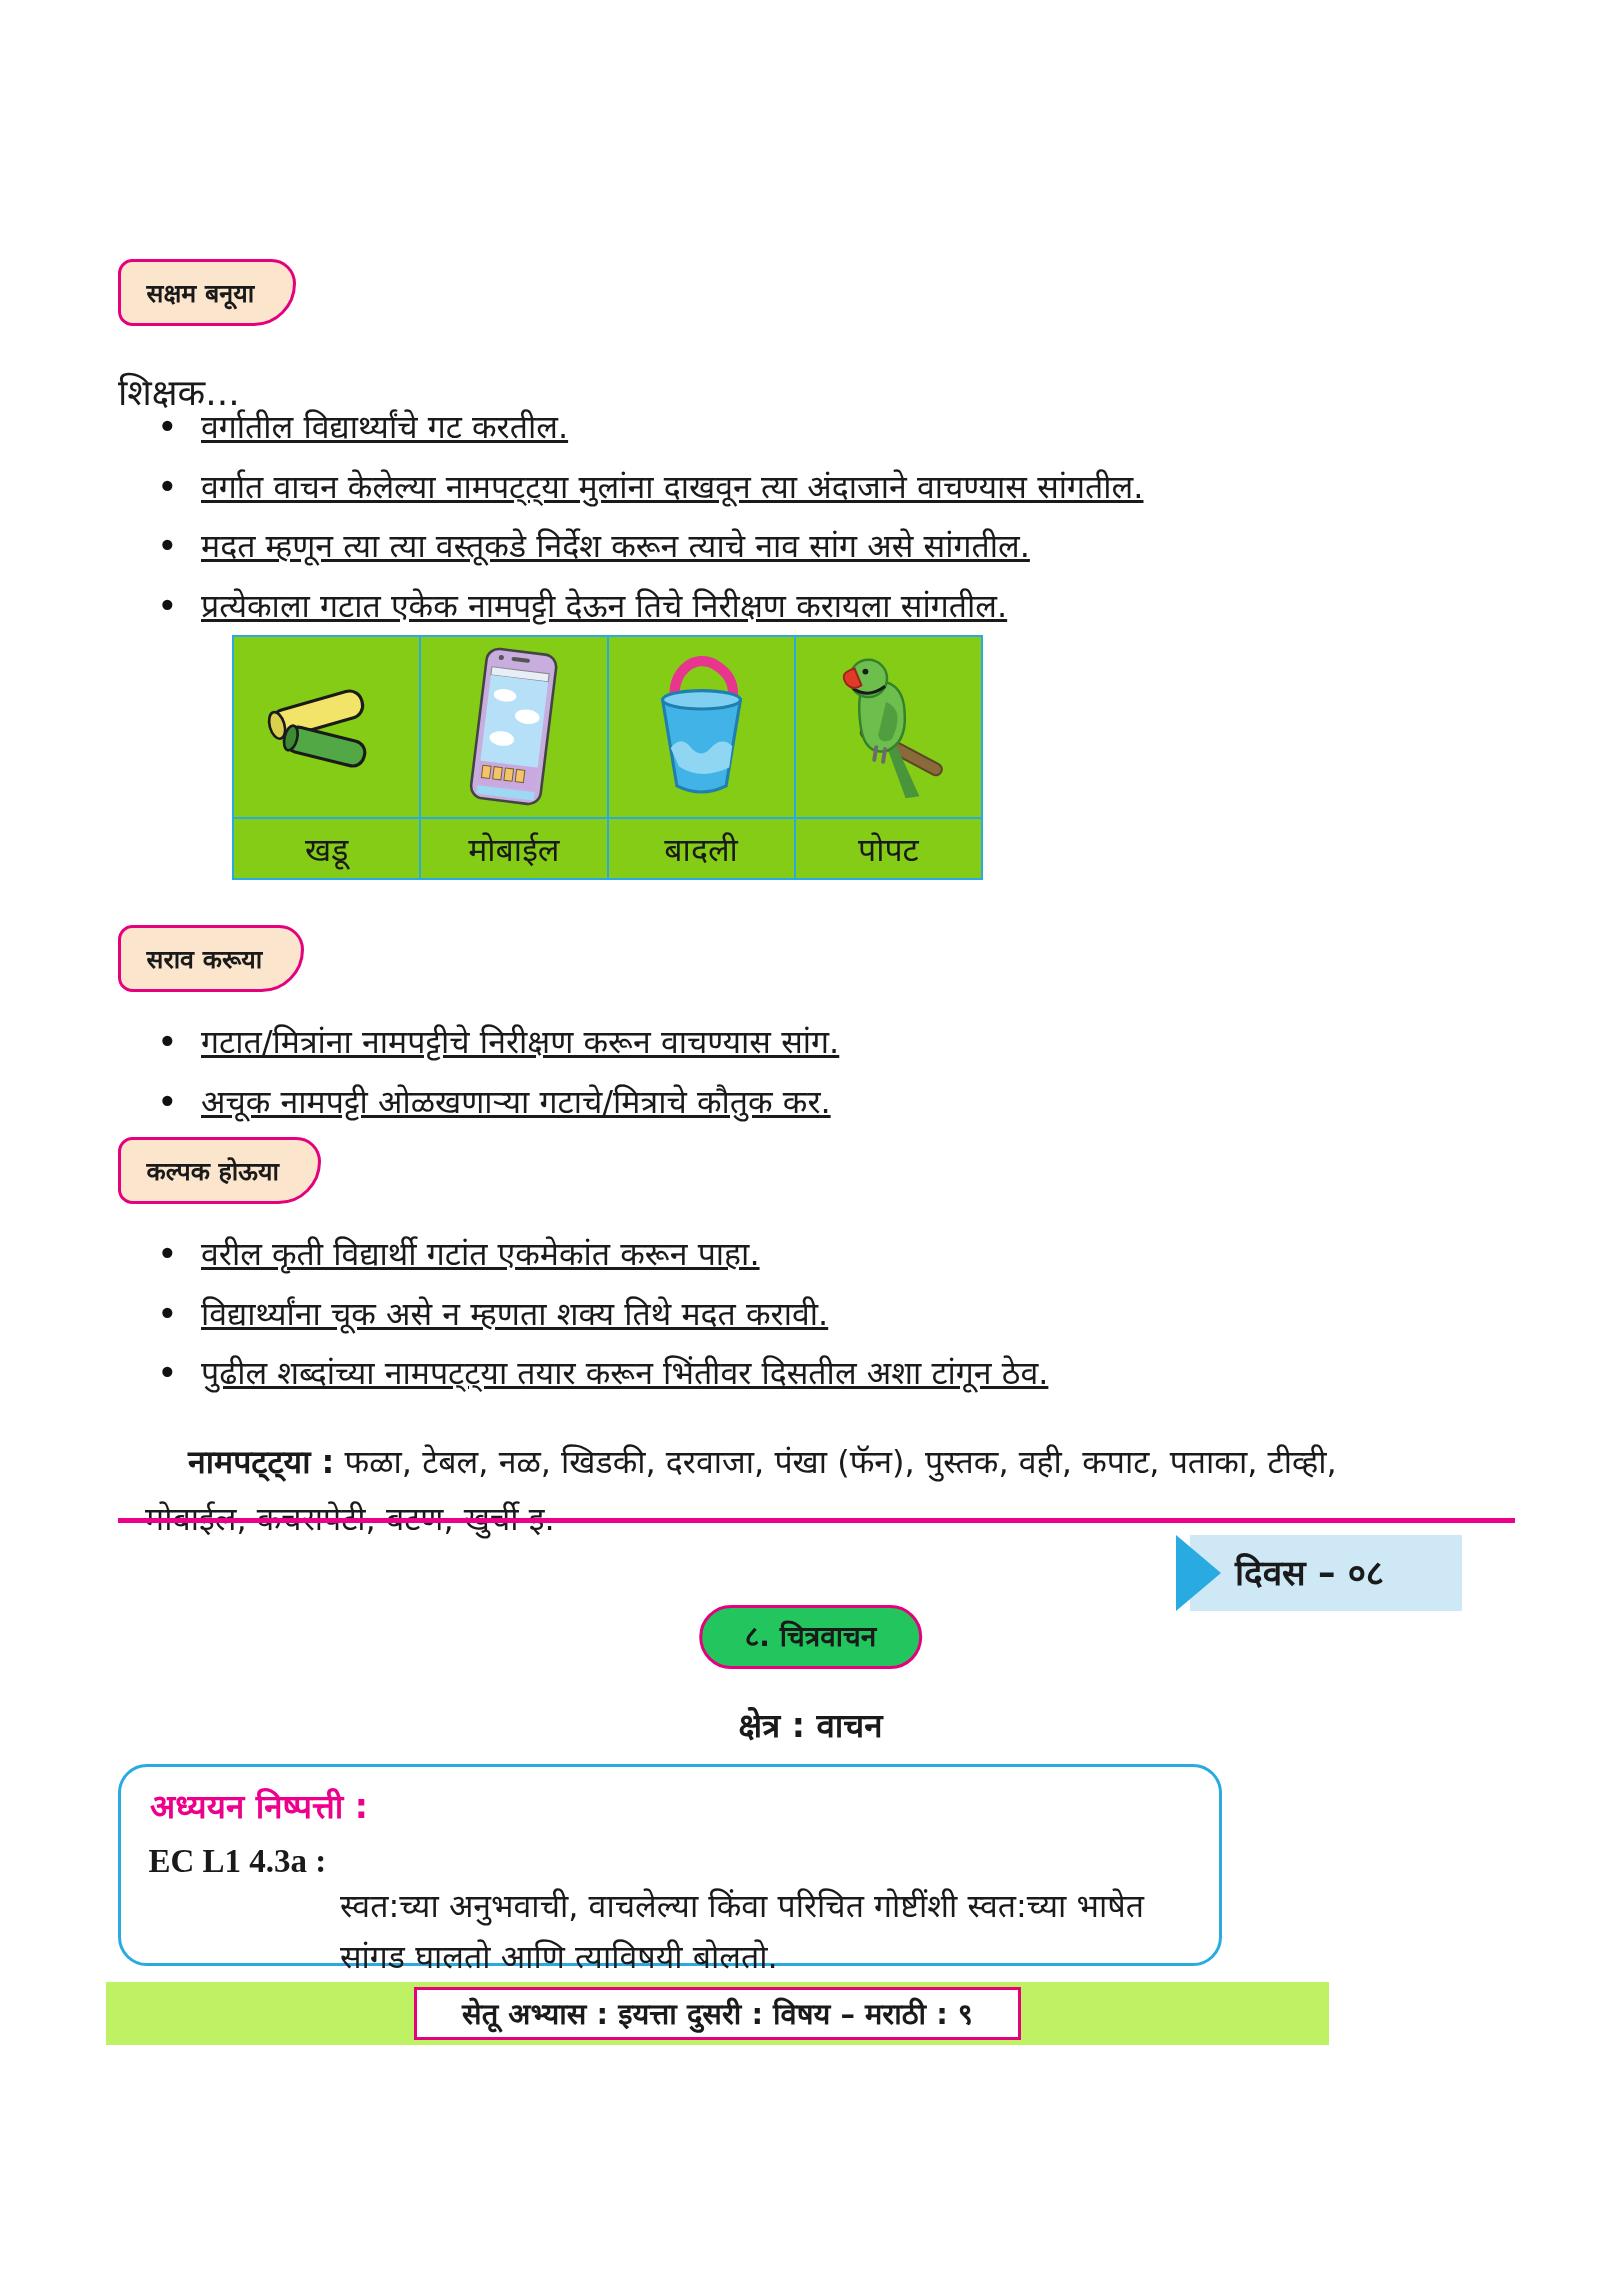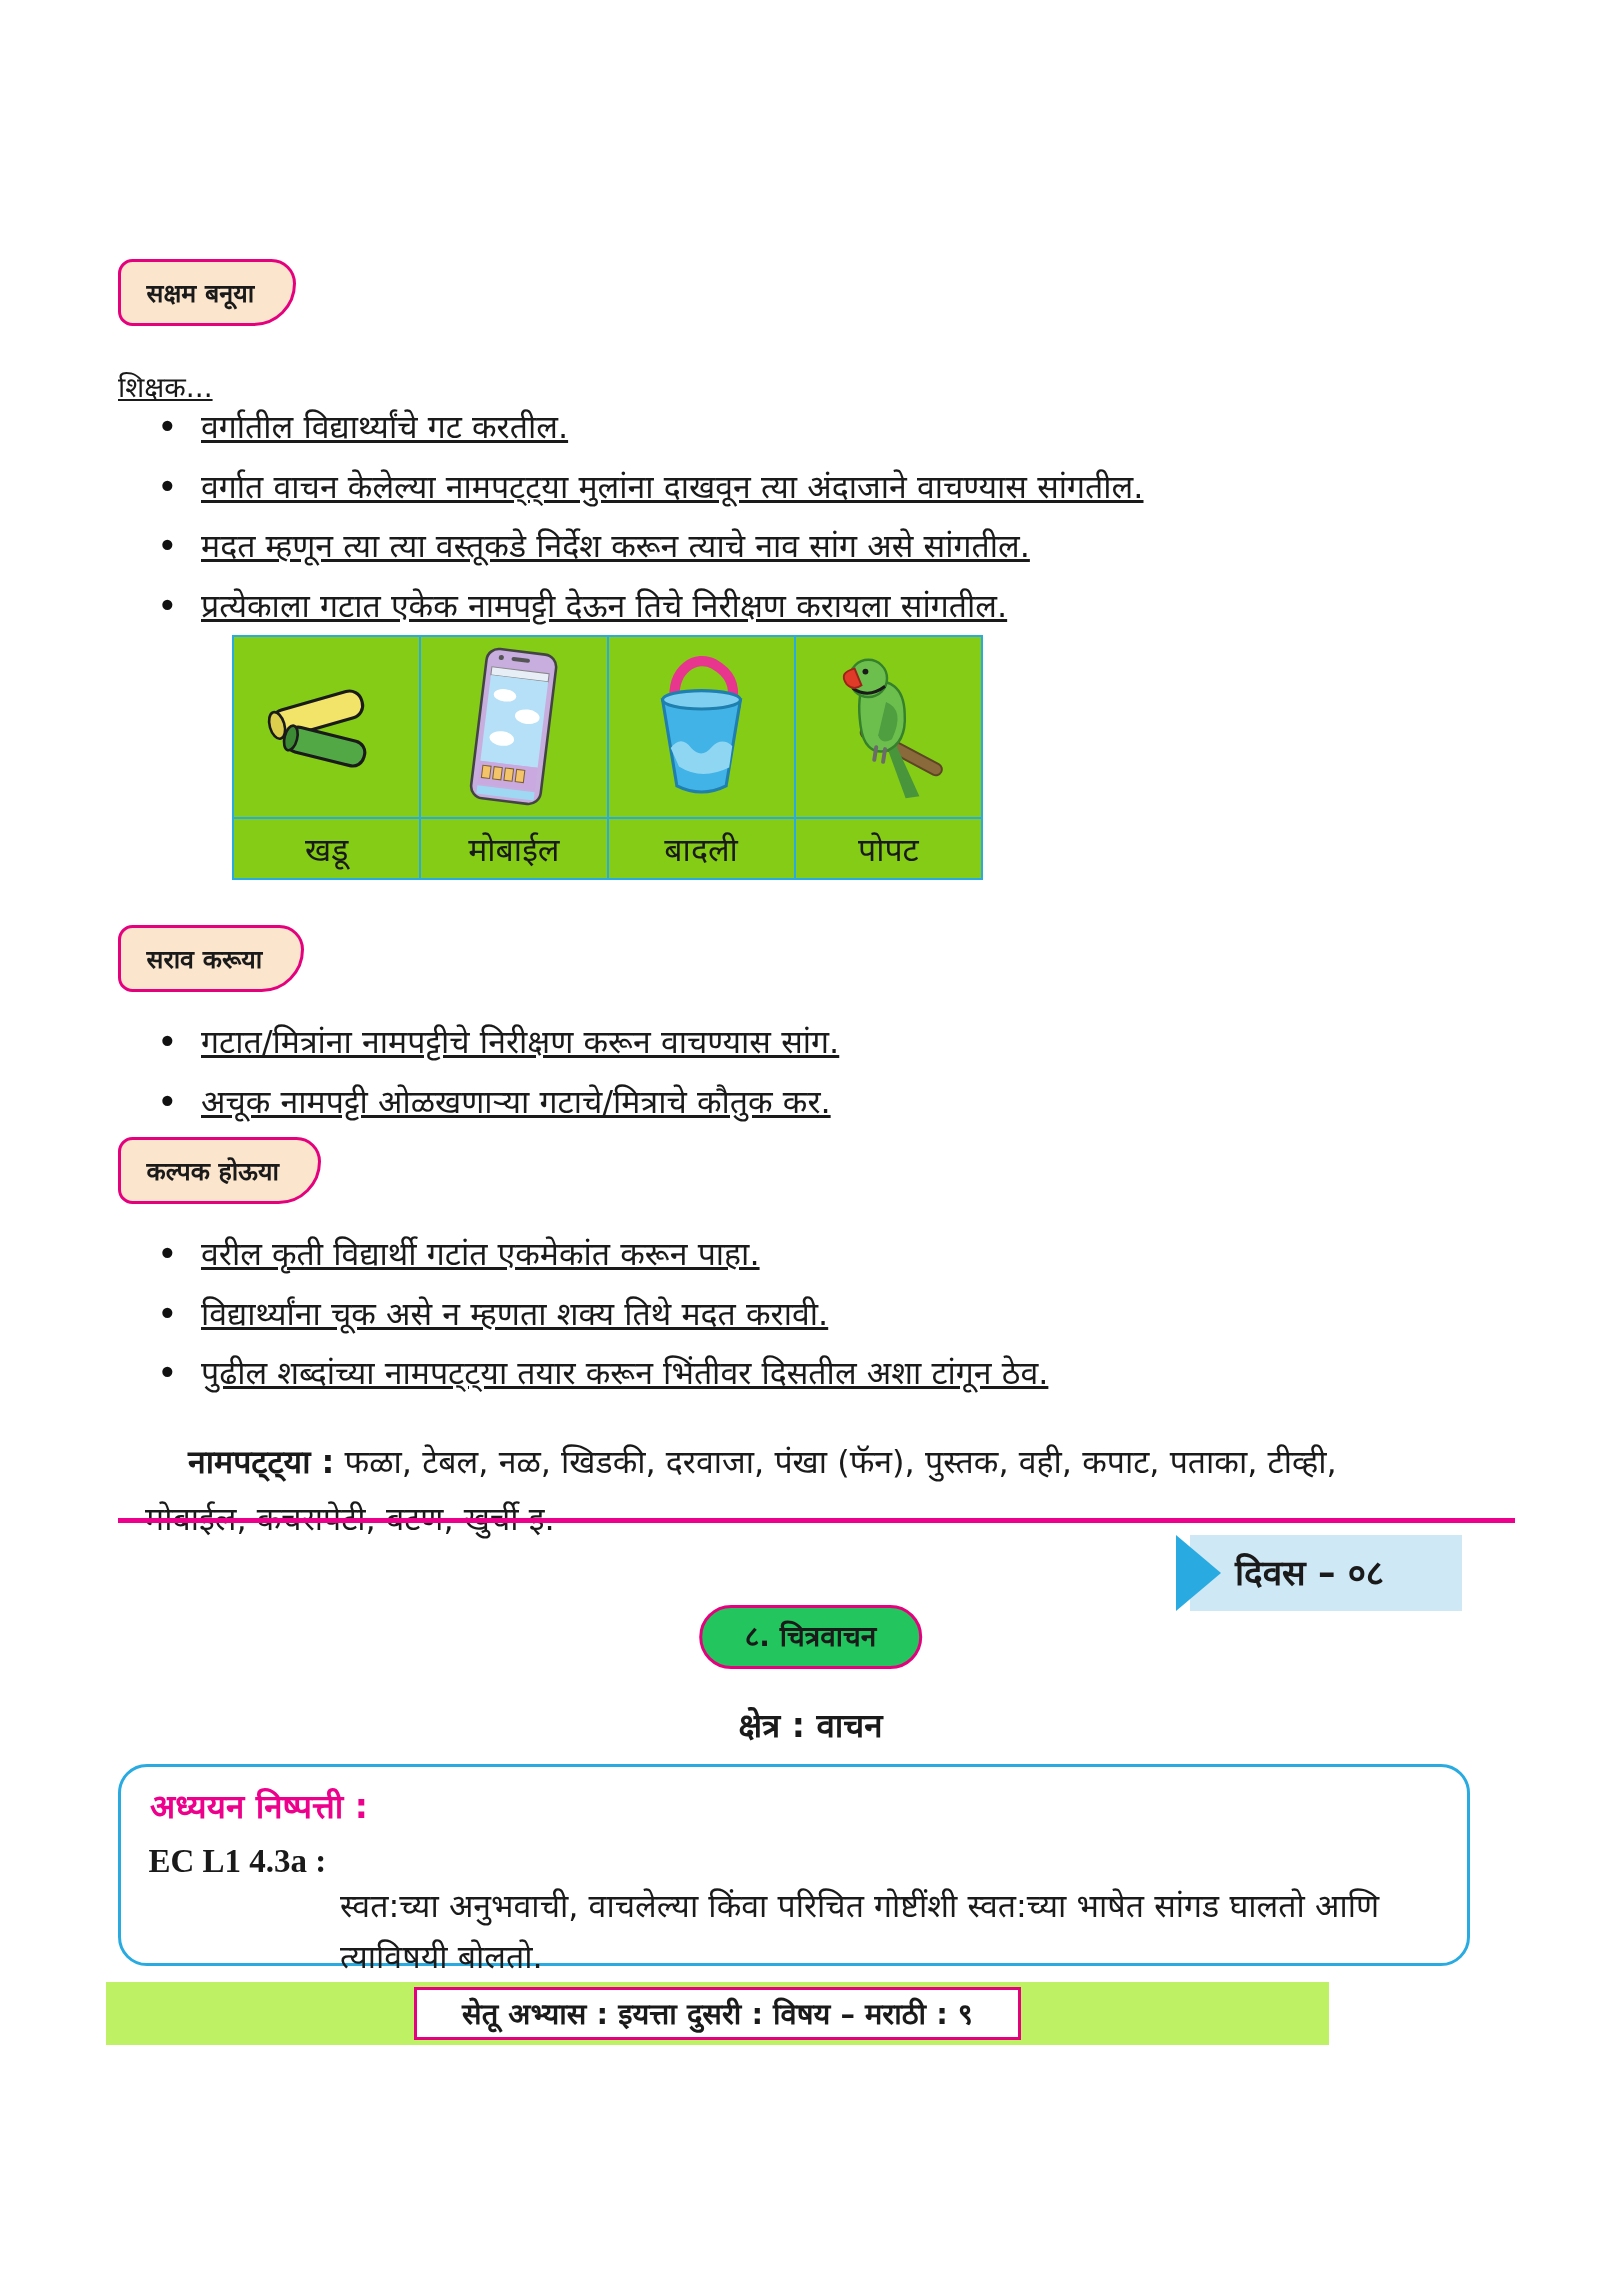--- a/index.html
+++ b/index.html
@@ -8,21 +8,21 @@
     font-family:"DejaVu Sans",sans-serif;color:#1a1a1a;overflow:hidden;
   }
   
   .tag{
     position:absolute;left:118px;
     background:#fbe5cd;border:3.9px solid #e5007d;
     border-radius:19.6px 33px 57px 19.6px;
     font-size:25px;font-weight:bold;
     padding:12.7px 39px 14.7px 25.5px;white-space:nowrap;
   }
-  .intro{position:absolute;left:118px;font-size:28px;text-decoration:underline;}
+  .intro{position:absolute;left:118px;font-size:36px;}
   ul.bullets{
     position:absolute;left:118px;margin:0;padding:0;list-style:none;width:1333px;text-decoration:underline;
   }
   ul.bullets li{
     position:relative;padding-left:83px;font-size:32px;line-height:1.22;margin-bottom:20.6px;
   }
   ul.bullets li::before{
     content:"\2022";position:absolute;left:39px;top:-2px;font-size:35px;color:#111;
   }
   
@@ -65,21 +65,21 @@
     position:absolute;left:50%;top:1605px;transform:translateX(-50%);
     background:#22c55e;border:3.9px solid #e5007d;border-radius:43px;
     font-size:28px;font-weight:bold;padding:7.8px 43px 11.8px 43px;white-space:nowrap;
   }
   .area{
     position:absolute;left:0;top:1702px;width:100%;text-align:center;
     font-size:33px;font-weight:bold;
   }
   
   .outcomes{
-    position:absolute;left:118px;top:1764px;width:1352px;height:202px;
+    position:absolute;left:118px;top:1764px;width:1104px;height:202px;
     border:3.9px solid #29abe2;border-radius:29px;box-sizing:border-box;
     background:#fff;
   }
   .outcomes .head{
     margin:15.7px 0 5.9px 29px;font-size:33px;font-weight:bold;color:#ec008c;
   }
   .outcomes .row{display:flex;padding:2px 23.5px 0 27.4px;}
   .outcomes .code{
     font-family:"Liberation Serif",serif;font-weight:bold;font-size:33px;
     white-space:nowrap;margin-right:13.7px;line-height:1.55;

